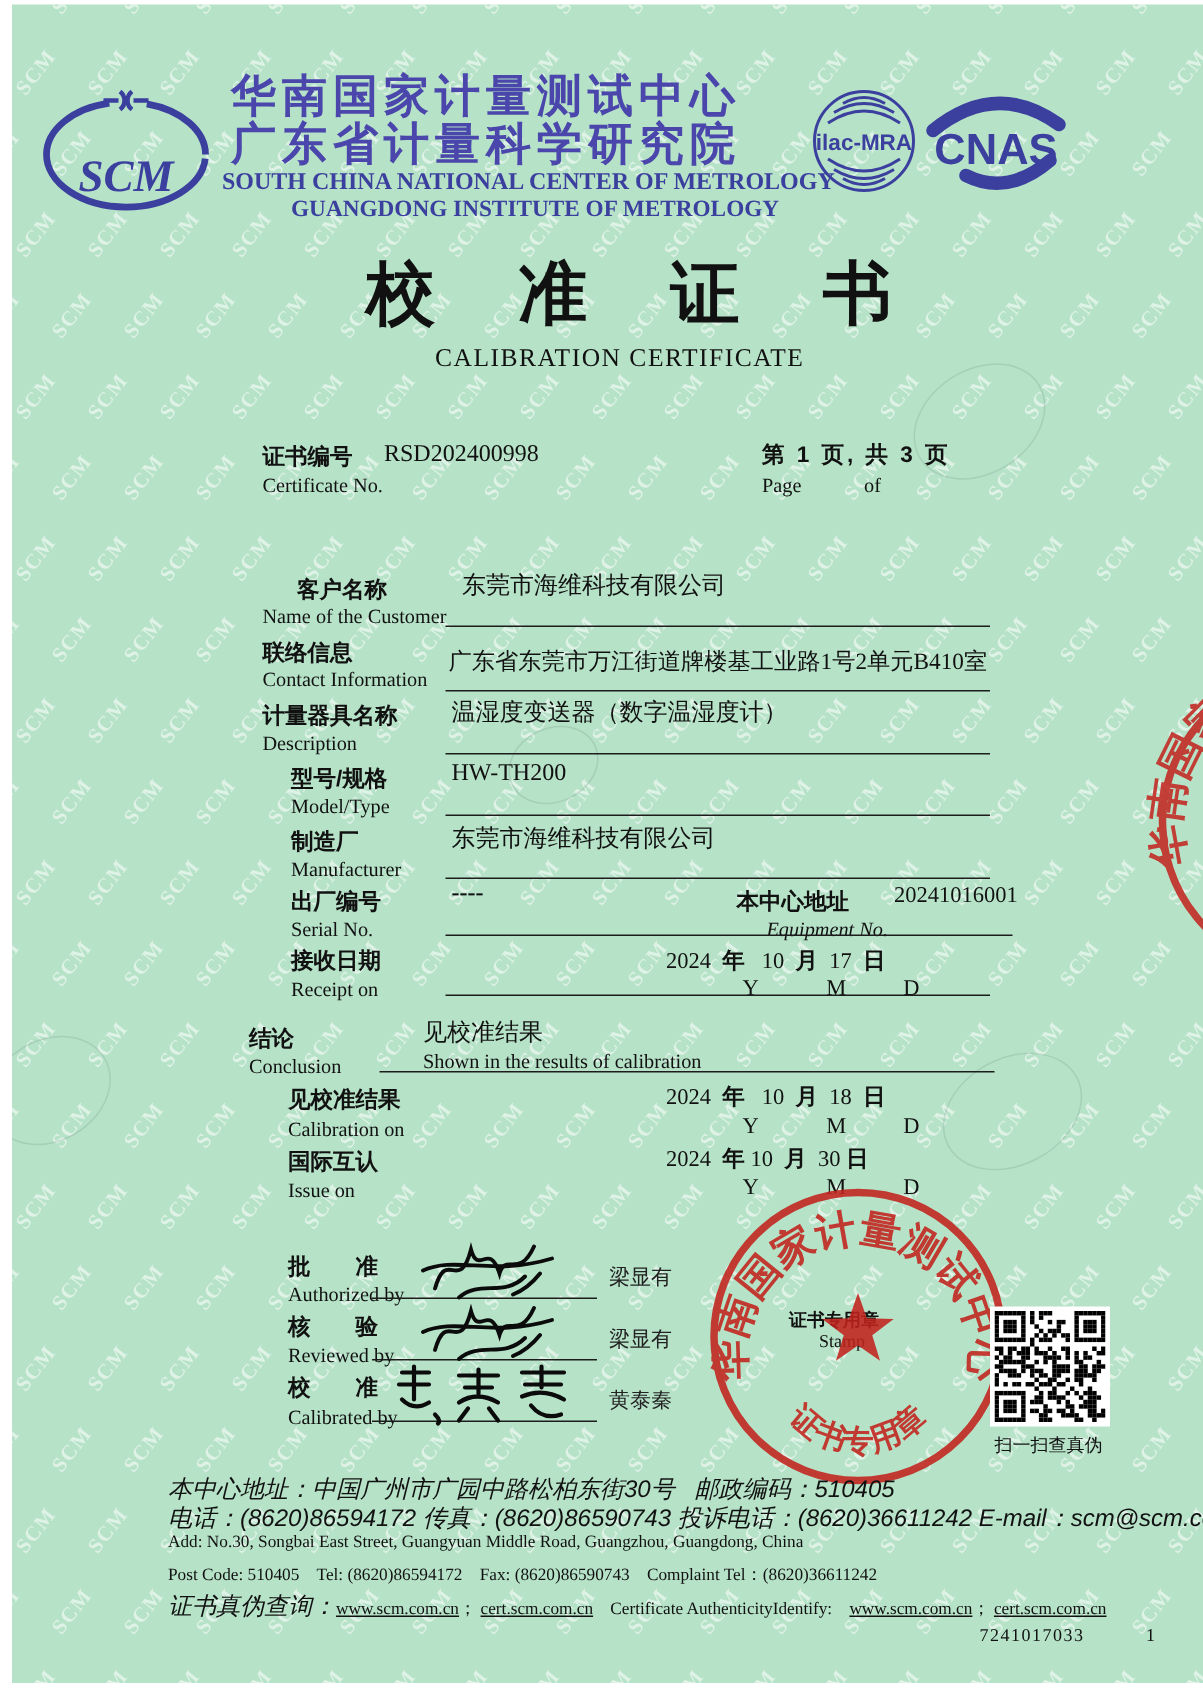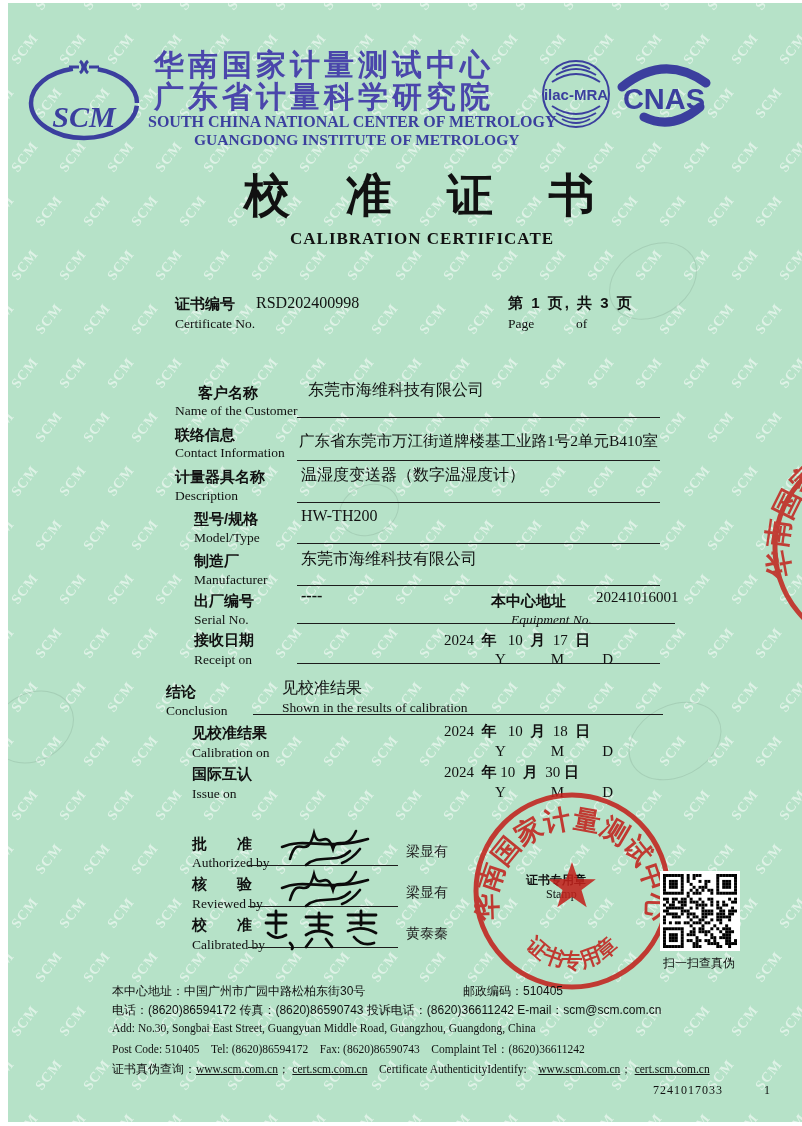--- a/index.html
+++ b/index.html
@@ -13,37 +13,37 @@
         color:rgba(255,255,255,0.55);transform:rotate(-52deg);letter-spacing:1px;}
   .ghost{position:absolute;border:1.5px solid rgba(110,140,125,0.22);border-radius:50%;}
   
   .hdr-cn{font-family:"Liberation Sans","DejaVu Sans",sans-serif;font-weight:bold;color:#4a46ab;
           font-size:30px;letter-spacing:4px;line-height:31px;white-space:nowrap;}
   .hdr-en{font-family:"Liberation Serif",serif;font-weight:bold;color:#3b3f9e;white-space:nowrap;}
   .accr{font-family:"DejaVu Sans Mono",monospace;color:#4a46ab;font-size:13px;line-height:16px;white-space:nowrap;}
   
   .title-cn{font-family:"Liberation Serif","DejaVu Serif",serif;font-weight:bold;color:#111;
             font-size:46px;letter-spacing:22px;white-space:nowrap;}
-  .title-en{font-family:"Liberation Serif",serif;font-weight:bold;color:#111;font-size:17px;letter-spacing:1px;}
+  .title-en{font-family:"Liberation Serif",serif;font-weight:normal;color:#111;font-size:17px;letter-spacing:1px;}
   
   .lab-cn{font-family:"Liberation Sans","DejaVu Sans",sans-serif;font-weight:bold;color:#111;font-size:15px;white-space:nowrap;}
   .lab-en{font-family:"Liberation Serif",serif;color:#111;font-size:13.5px;white-space:nowrap;}
   .val{font-family:"Liberation Serif","DejaVu Serif",serif;color:#111;font-size:16px;white-space:nowrap;}
   .uline{position:absolute;border-bottom:1.4px solid #1c1c1c;height:0;}
   .dt{font-family:"Liberation Serif",serif;color:#111;font-size:15px;white-space:nowrap;}
   .dt b{font-family:"Liberation Sans",sans-serif;font-weight:bold;}
   
   .sig-name{font-family:"Liberation Serif","DejaVu Serif",serif;color:#222;font-size:14px;}
   .sig-svg{position:absolute;}
   
   #stamp-overlay-cn{font-family:"Liberation Sans",sans-serif;font-weight:bold;font-size:12px;color:#111;}
   #stamp-overlay-en{font-family:"Liberation Serif",serif;font-size:12px;color:#111;}
   
   .ft{color:#111;font-size:11.5px;white-space:nowrap;}
-  .ft-cn{font-family:"Liberation Sans","DejaVu Sans",sans-serif;font-size:12px;}
+  .ft-cn{font-family:"Liberation Sans","DejaVu Sans",sans-serif;font-size:16px;font-style:italic;}
   .ft u{text-decoration:underline;}
   .docnum{font-family:"Liberation Serif",serif;font-size:12px;color:#111;letter-spacing:1px;}
   
   #qr{position:absolute;left:652px;top:868px;width:80px;height:80px;background:#fff;padding:3px;box-sizing:border-box;}
   #qr svg{display:block;}
   .qr-cap{font-family:"Liberation Sans",sans-serif;font-size:12px;color:#111;}
 </style>
 </head>
 <body>
 

